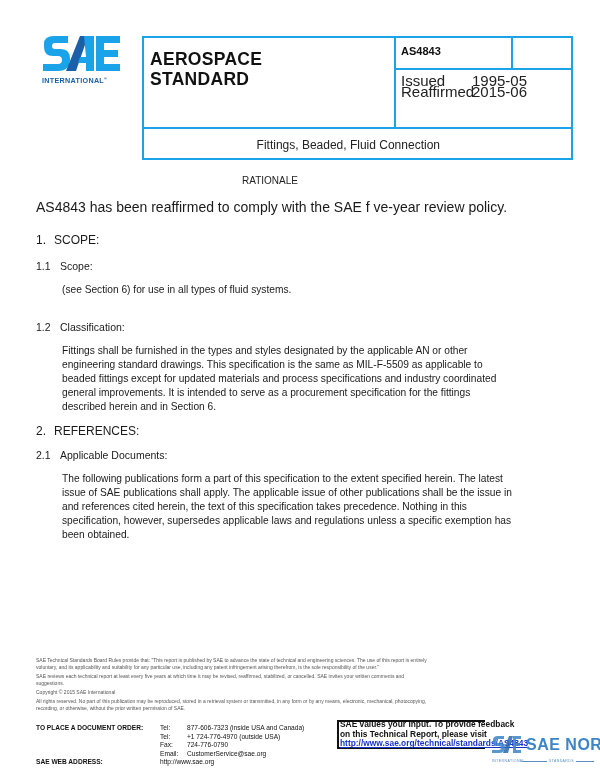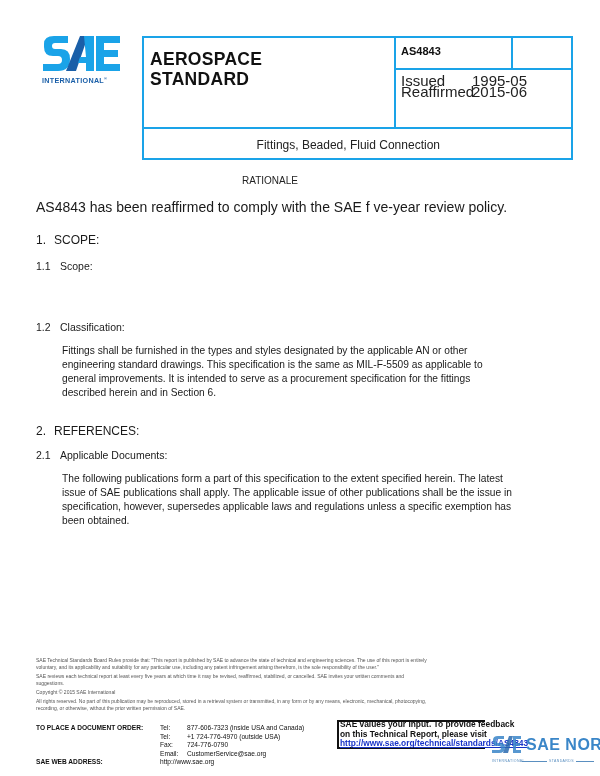--- a/index.html
+++ b/index.html
@@ -73,41 +73,44 @@
 <div class="abs rationale">RATIONALE</div>
 <div class="abs txt" style="left:36px;top:199px;">AS4843 has been reaffirmed to comply with the SAE f ve-year review policy.</div>
 
 <div class="abs head" style="left:36px;top:233px;">
   <span>1.</span><span style="display:inline-block;width:8px"></span><span>SCOPE:</span>
 </div>
 <div class="abs hd2" style="left:36px;top:260px;">
   <span style="display:inline-block;width:24px">1.1</span><span>Scope:</span>
 </div>
 <div class="abs para" style="left:62px;top:283px;">
+  <div>(see Section 6) for use in all types of fluid systems.</div>
 </div>
 
 <div class="abs hd2" style="left:36px;top:321px;">
   <span style="display:inline-block;width:24px">1.2</span><span>Classification:</span>
 </div>
 <div class="abs para" style="left:62px;top:344px;">
   <div>Fittings shall be furnished in the types and styles designated by the applicable AN or other</div>
   <div>engineering standard drawings.  This specification is the same as MIL-F-5509 as applicable to</div>
+  <div>beaded fittings except for updated materials and process specifications and industry coordinated</div>
   <div>general improvements.  It is intended to serve as a procurement specification for the fittings</div>
   <div>described herein and in Section 6.</div>
 </div>
 
 <div class="abs head" style="left:36px;top:424px;">
   <span>2.</span><span style="display:inline-block;width:8px"></span><span>REFERENCES:</span>
 </div>
 <div class="abs hd2" style="left:36px;top:449px;">
   <span style="display:inline-block;width:24px">2.1</span><span>Applicable Documents:</span>
 </div>
 <div class="abs para" style="left:62px;top:472px;">
   <div>The following publications form a part of this specification to the extent specified herein.  The latest</div>
   <div>issue of SAE publications shall apply.  The applicable issue of other publications shall be the issue in</div>
+  <div>and references cited herein, the text of this specification takes precedence.  Nothing in this</div>
   <div>specification, however, supersedes applicable laws and regulations unless a specific exemption has</div>
   <div>been obtained.</div>
 </div>
 
 <div class="abs fine" style="top:657px;">
   <div>SAE Technical Standards Board Rules provide that: "This report is published by SAE to advance the state of technical and engineering sciences. The use of this report is entirely</div>
   <div>voluntary, and its applicability and suitability for any particular use, including any patent infringement arising therefrom, is the sole responsibility of the user."</div>
   <div style="margin-top:2px">SAE reviews each technical report at least every five years at which time it may be revised, reaffirmed, stabilized, or cancelled. SAE invites your written comments and</div>
   <div>suggestions.</div>
   <div style="margin-top:2px">Copyright © 2015 SAE International</div>

